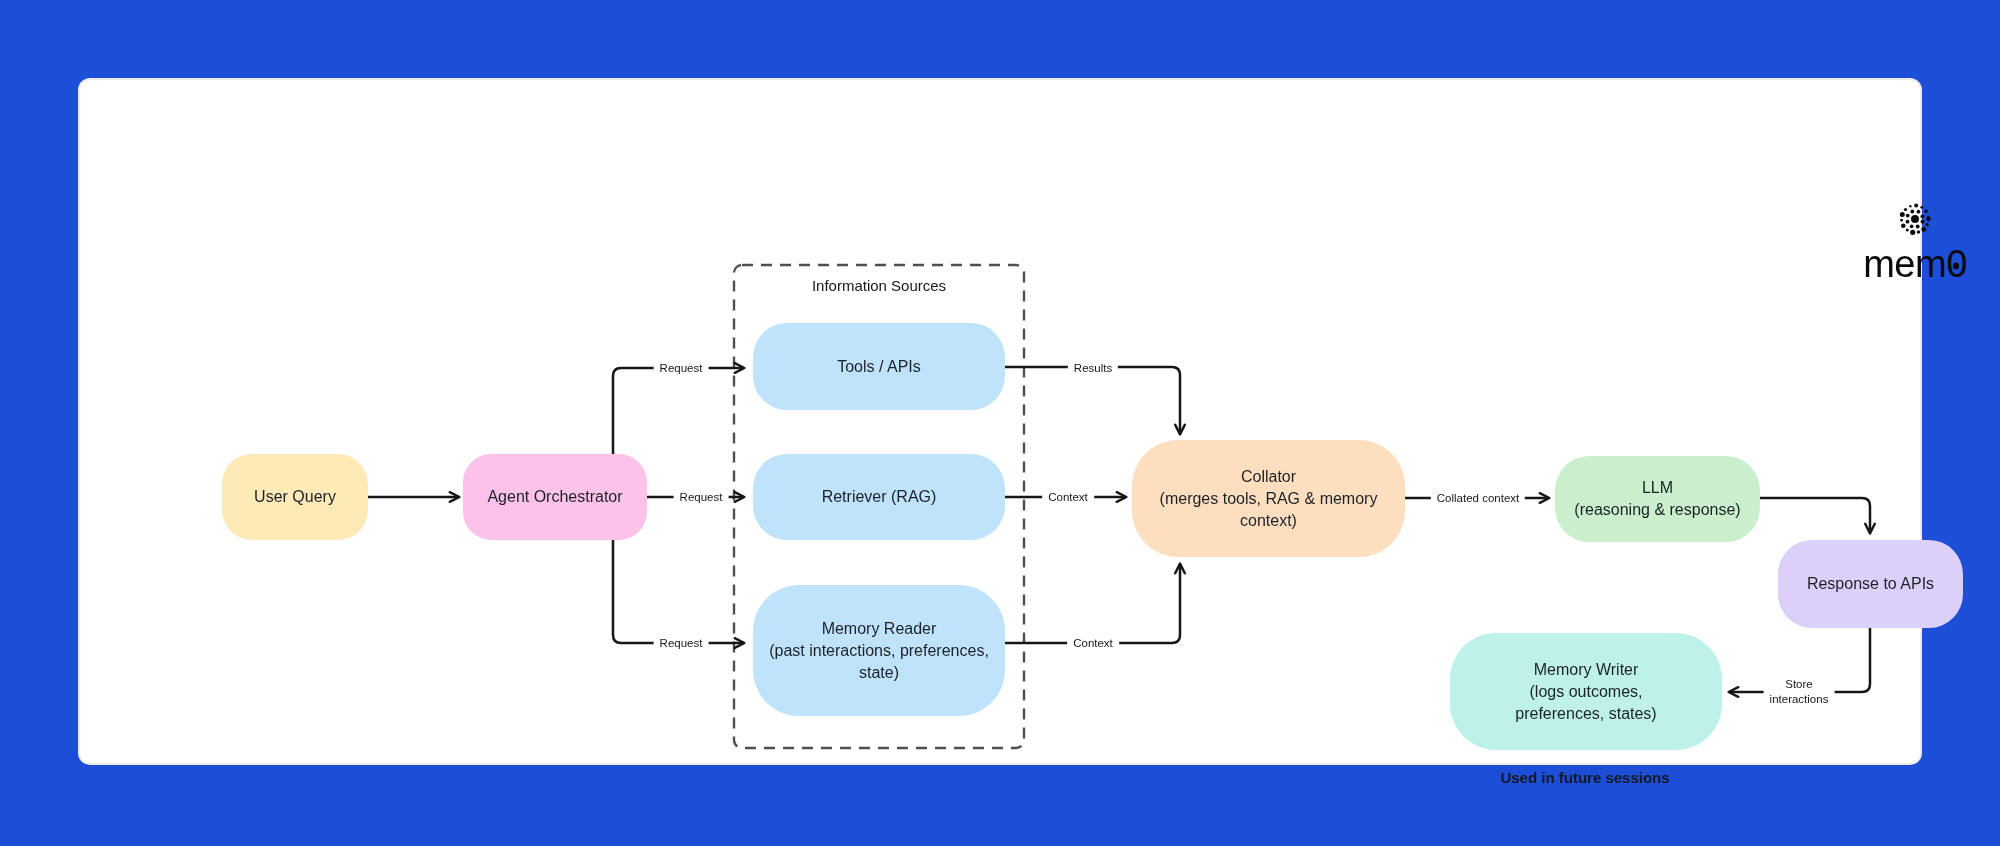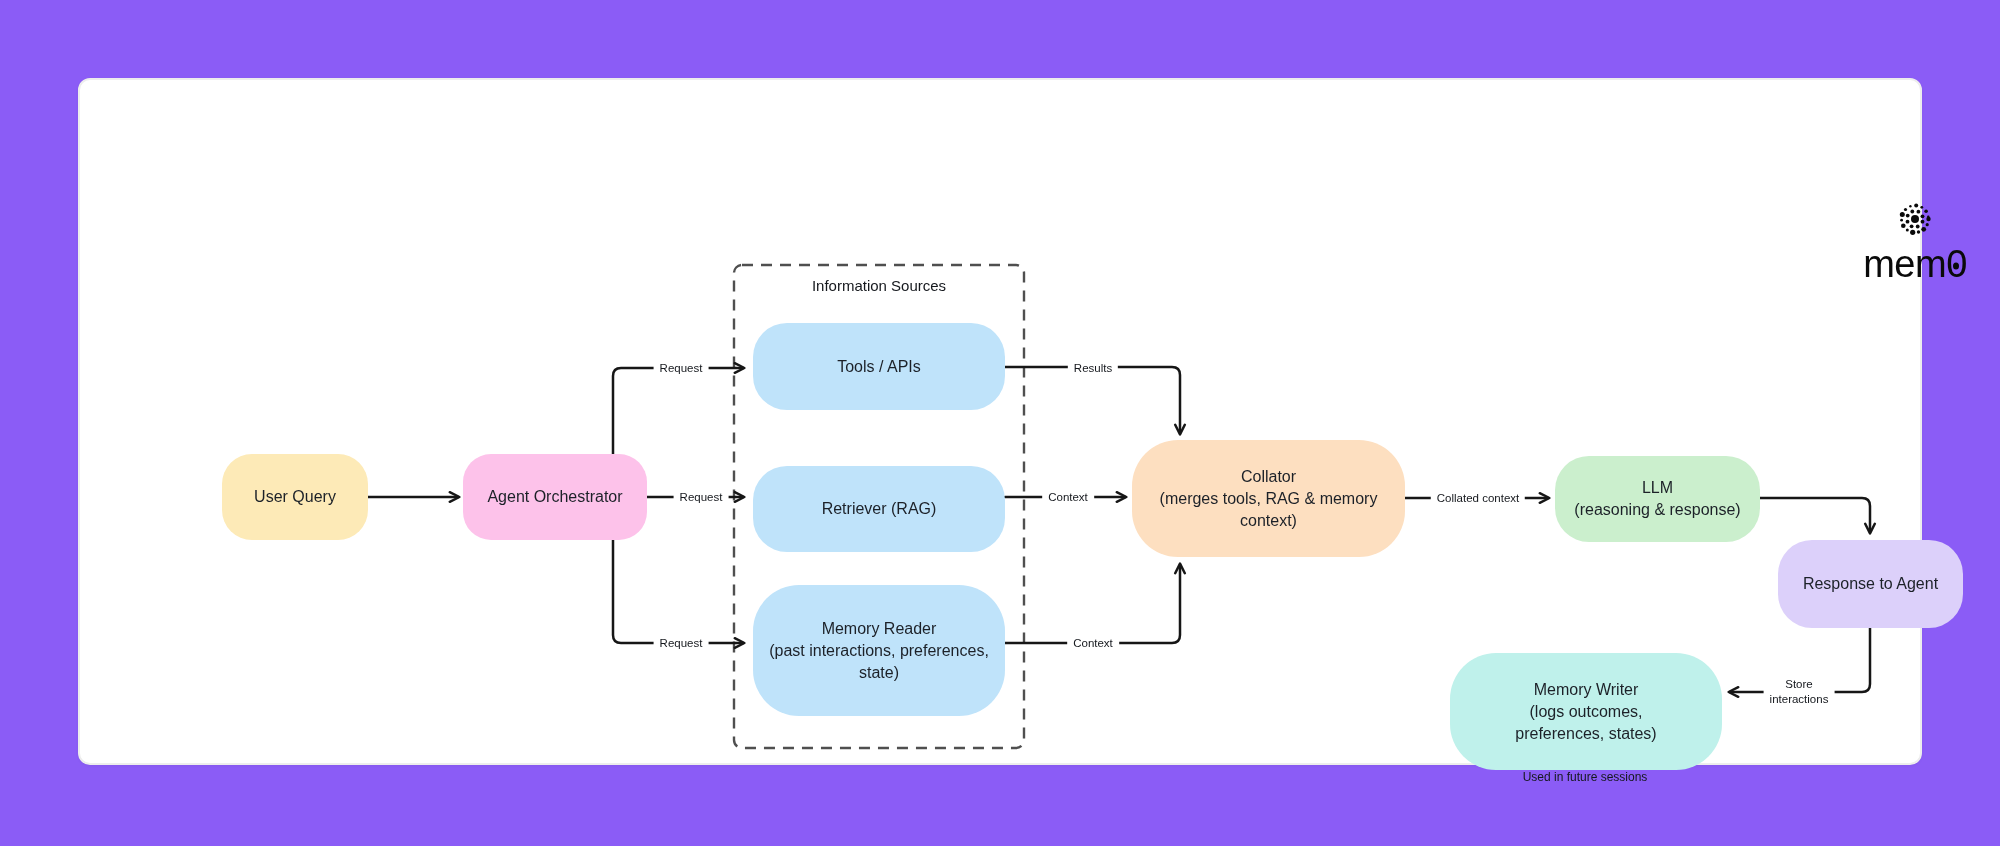--- a/index.html
+++ b/index.html
@@ -1,18 +1,18 @@
 <!DOCTYPE html>
 <html><head>
 <meta charset="utf-8">
 <style>
   * { margin:0; padding:0; box-sizing:border-box; }
   html,body { background:#ffffff; }
   body { font-family:"Liberation Sans", sans-serif; }
-  .canvas { position:relative; width:2000px; height:846px; background:#8b5cf6; overflow:hidden; }
+  .canvas { position:relative; width:2000px; height:846px; background:#1d4ed8; overflow:hidden; }
   .card {
     position:absolute; left:78px; top:78px; width:1844px; height:687px;
     background:#ffffff; border:2px solid #ededed; border-radius:12px;
     box-shadow:0 1px 3px rgba(0,0,0,0.04);
   }
   svg.edges { position:absolute; left:0; top:0; width:2000px; height:846px; pointer-events:none; }
   .node {
     position:absolute; display:flex; flex-direction:column; align-items:center; justify-content:center;
     text-align:center; color:#1c2128; font-size:16px; line-height:22px; border-radius:34px;
   }
@@ -38,21 +38,21 @@
   .el-request-tools   { left:601px;  top:288px; }
   .el-request-rag     { left:621px;  top:417px; }
   .el-request-memory  { left:601px;  top:563px; }
   .el-results         { left:1013px; top:288px; }
   .el-context-rag     { left:988px;  top:417px; }
   .el-context-memory  { left:1013px; top:563px; }
   .el-collated        { left:1398px; top:418px; }
   .el-store           { left:1719px; top:612px; }
   .footnote {
     position:absolute; left:1505px; top:697px; transform:translate(-50%,-50%);
-    font-size:12px; font-weight:400; color:#15181d; white-space:nowrap;
+    font-size:15px; font-weight:700; color:#15181d; white-space:nowrap;
   }
   .logo { position:absolute; left:1770px; top:118px; width:130px; text-align:center; color:#0a0a0a; }
   .logo-icon { display:block; margin:0 auto 2px auto; width:44px; height:44px; }
   .logo-text { font-size:38px; font-weight:500; letter-spacing:-0.5px; line-height:40px; }
   .logo-zero { position:relative; display:inline-block; }
   .logo-zero::after {
     content:""; position:absolute; left:50%; top:55%; width:6px; height:7px;
     background:#0a0a0a; border-radius:50%; transform:translate(-50%,-50%);
   }
 </style>
@@ -91,21 +91,21 @@
     </div>
 
     <div class="node n-agent" style="background: rgb(253, 194, 234);">
       <div>Agent Orchestrator</div>
     </div>
 
     <div class="node n-tools" style="background: rgb(191, 227, 250);">
       <div>Tools / APIs</div>
     </div>
 
-    <div class="node n-retriever" style="background: rgb(191, 227, 250); margin-top: 12px;">
+    <div class="node n-retriever" style="background: rgb(191, 227, 250);">
       <div>Retriever (RAG)</div>
     </div>
 
     <div class="node n-memory-reader tall" style="background: rgb(191, 227, 250);">
       <div>Memory Reader</div>
       <div>(past interactions, preferences,</div>
       <div>state)</div>
     </div>
 
     <div class="node n-collator tall" style="background: rgb(253, 223, 192);">
@@ -113,24 +113,24 @@
       <div>(merges tools, RAG &amp; memory</div>
       <div>context)</div>
     </div>
 
     <div class="node n-llm" style="background: rgb(203, 239, 205);">
       <div>LLM</div>
       <div>(reasoning &amp; response)</div>
     </div>
 
     <div class="node n-response" style="background: rgb(220, 208, 250);">
-      <div>Response to Agent</div>
+      <div>Response to APIs</div>
     </div>
 
-    <div class="node n-memory-writer tall" style="background: rgb(191, 241, 235); margin-top: 20px;">
+    <div class="node n-memory-writer tall" style="background: rgb(191, 241, 235);">
       <div>Memory Writer</div>
       <div>(logs outcomes,</div>
       <div>preferences, states)</div>
     </div>
 
     <div class="edge-label el-request-tools">Request</div>
     <div class="edge-label el-request-rag">Request</div>
     <div class="edge-label el-request-memory">Request</div>
     <div class="edge-label el-results">Results</div>
     <div class="edge-label el-context-rag">Context</div>

